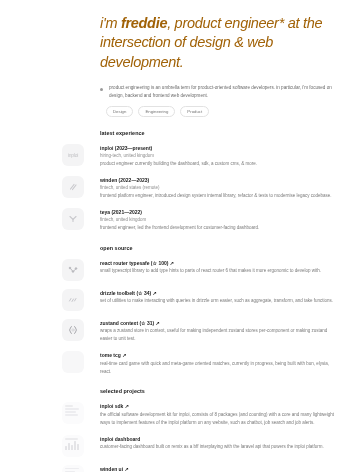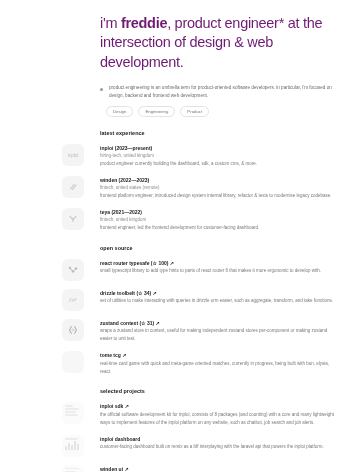--- a/index.html
+++ b/index.html
@@ -13,22 +13,23 @@
   .page { position: relative; width: 360px; height: 472px; padding: 10px 14px 0 0; }
 
   
   .headline {
     margin-left: 100px;
     width: 246px;
     font-size: 14.5px;
     line-height: 1.33;
     letter-spacing: -0.3px;
     font-weight: 400;
-    color: #701a75;
+    color: #a16207;
     padding-top: 4px;
+    font-style: italic;
   }
   .headline b { font-weight: 700; }
 
   
   .intro { margin-left: 100px; width: 238px; margin-top: 12px; display: flex; gap: 6px; }
   .bullet-dot {
     width: 3px; height: 3px; border-radius: 50%;
     background: #9a9a9a; margin-top: 4px; flex: 0 0 auto;
   }
   .intro p { font-size: 4.6px; line-height: 1.75; color: #6b6b6b; }

